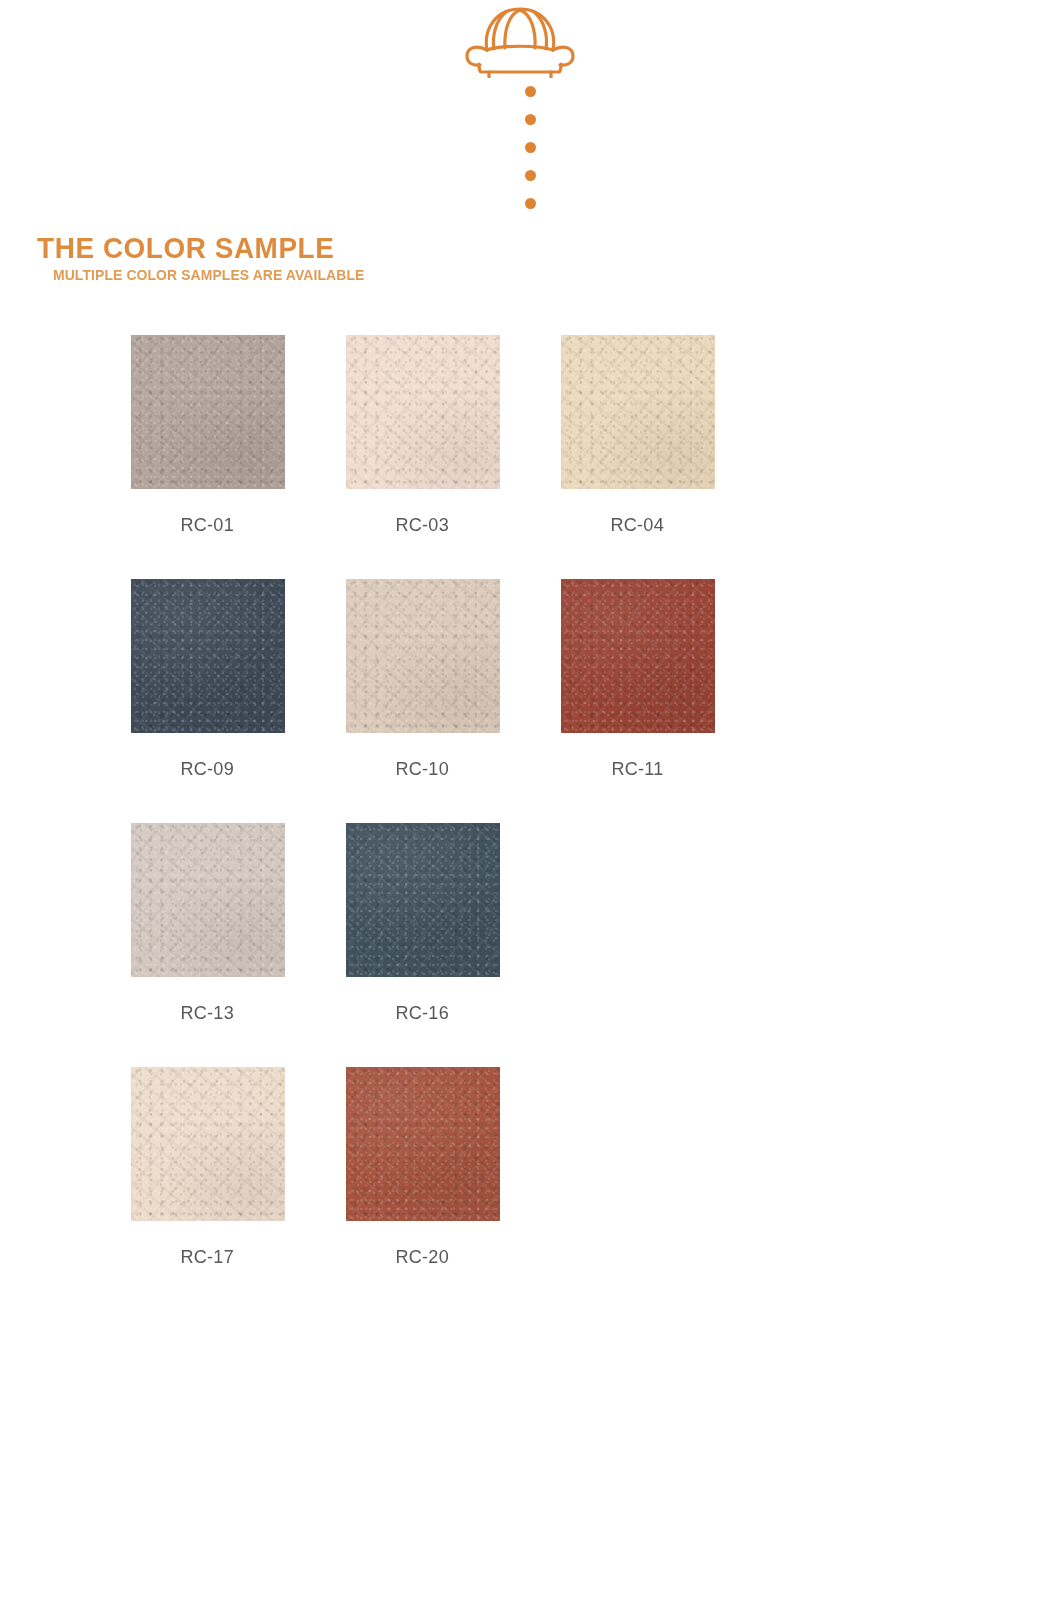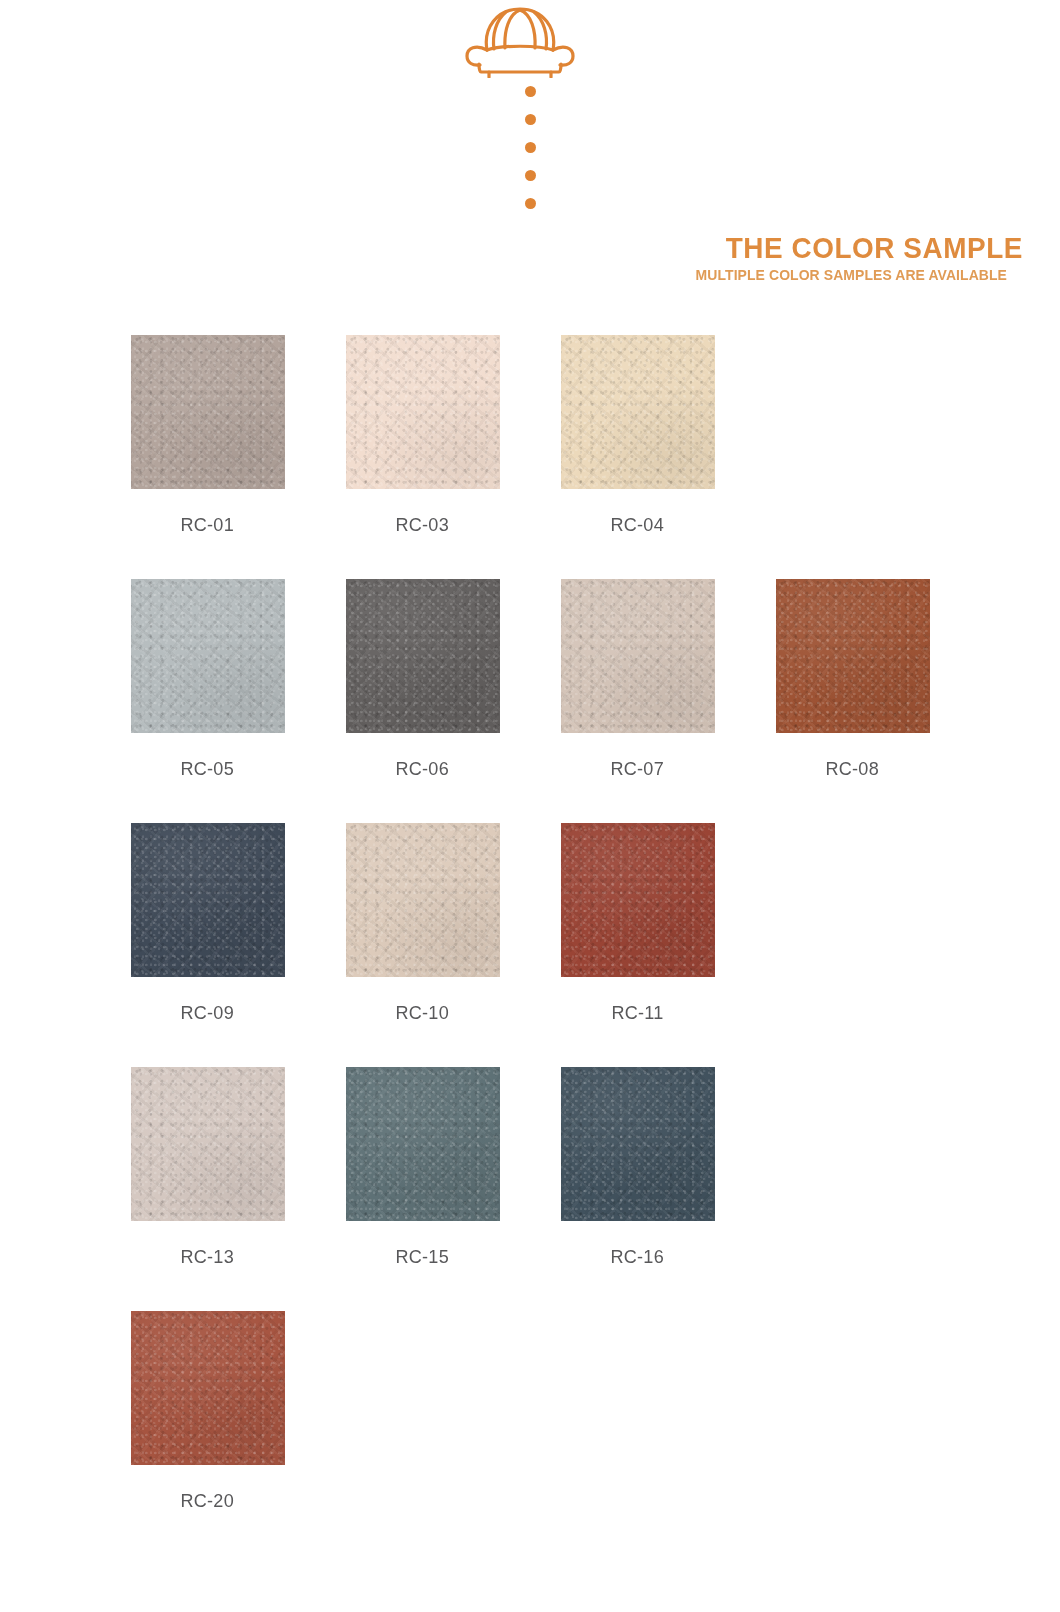--- a/index.html
+++ b/index.html
@@ -51,21 +51,21 @@
     height: 11px;
     border-radius: 50%;
     background: #df8434;
   }
 
   #title-block {
     position: absolute;
     left: 0;
     top: 231px;
     width: 1060px;
-    text-align: right;
+    text-align: left;
   }
   #main-title {
     font-size: 30px;
     font-weight: bold;
     letter-spacing: 0.6px;
     color: #df8b3e;
     line-height: 34px;
     white-space: nowrap;
     transform: scaleX(0.93);
   }
@@ -202,65 +202,47 @@
           <div class="swatch" style="background: rgb(242, 221, 207);"></div>
           <div class="swatch-label" style="color: rgb(88, 88, 90);">RC-03</div>
         </div>
         <div class="swatch-cell">
           <div class="swatch" style="background: rgb(236, 217, 187);"></div>
           <div class="swatch-label" style="color: rgb(88, 88, 90);">RC-04</div>
         </div>
       </div>
       <div class="grid-row">
         <div class="swatch-cell">
-          <div class="swatch" style="background: rgb(180, 187, 189);"></div>
-          <div class="swatch-label" style="color: rgb(88, 88, 90);">RC-05</div>
-        </div>
-        <div class="swatch-cell">
-          <div class="swatch" style="background: rgb(99, 96, 95);"></div>
-          <div class="swatch-label" style="color: rgb(88, 88, 90);">RC-06</div>
-        </div>
-        <div class="swatch-cell">
-          <div class="swatch" style="background: rgb(212, 196, 184);"></div>
-          <div class="swatch-label" style="color: rgb(88, 88, 90);">RC-07</div>
-        </div>
-        <div class="swatch-cell">
-          <div class="swatch" style="background: rgb(158, 83, 52);"></div>
-          <div class="swatch-label" style="color: rgb(88, 88, 90);">RC-08</div>
-        </div>
-      </div>
-      <div class="grid-row">
-        <div class="swatch-cell">
           <div class="swatch" style="background: rgb(63, 74, 88);"></div>
           <div class="swatch-label" style="color: rgb(88, 88, 90);">RC-09</div>
         </div>
         <div class="swatch-cell">
           <div class="swatch" style="background: rgb(221, 203, 187);"></div>
           <div class="swatch-label" style="color: rgb(88, 88, 90);">RC-10</div>
         </div>
         <div class="swatch-cell">
           <div class="swatch" style="background: rgb(154, 68, 53);"></div>
           <div class="swatch-label" style="color: rgb(88, 88, 90);">RC-11</div>
         </div>
       </div>
       <div class="grid-row">
         <div class="swatch-cell">
           <div class="swatch" style="background: rgb(213, 200, 193);"></div>
           <div class="swatch-label" style="color: rgb(88, 88, 90);">RC-13</div>
         </div>
         <div class="swatch-cell">
-          <div class="swatch" style="background: rgb(94, 113, 118);"></div>
-          <div class="swatch-label" style="color: rgb(88, 88, 90);">RC-15</div>
-        </div>
-        <div class="swatch-cell">
           <div class="swatch" style="background: rgb(65, 82, 94);"></div>
           <div class="swatch-label" style="color: rgb(88, 88, 90);">RC-16</div>
         </div>
       </div>
       <div class="grid-row">
         <div class="swatch-cell">
+          <div class="swatch" style="background: rgb(238, 220, 203);"></div>
+          <div class="swatch-label" style="color: rgb(88, 88, 90);">RC-17</div>
+        </div>
+        <div class="swatch-cell">
           <div class="swatch" style="background: rgb(166, 84, 64);"></div>
           <div class="swatch-label" style="color: rgb(88, 88, 90);">RC-20</div>
         </div>
       </div>
     </div>
 
 </div>
 
 </body></html>

